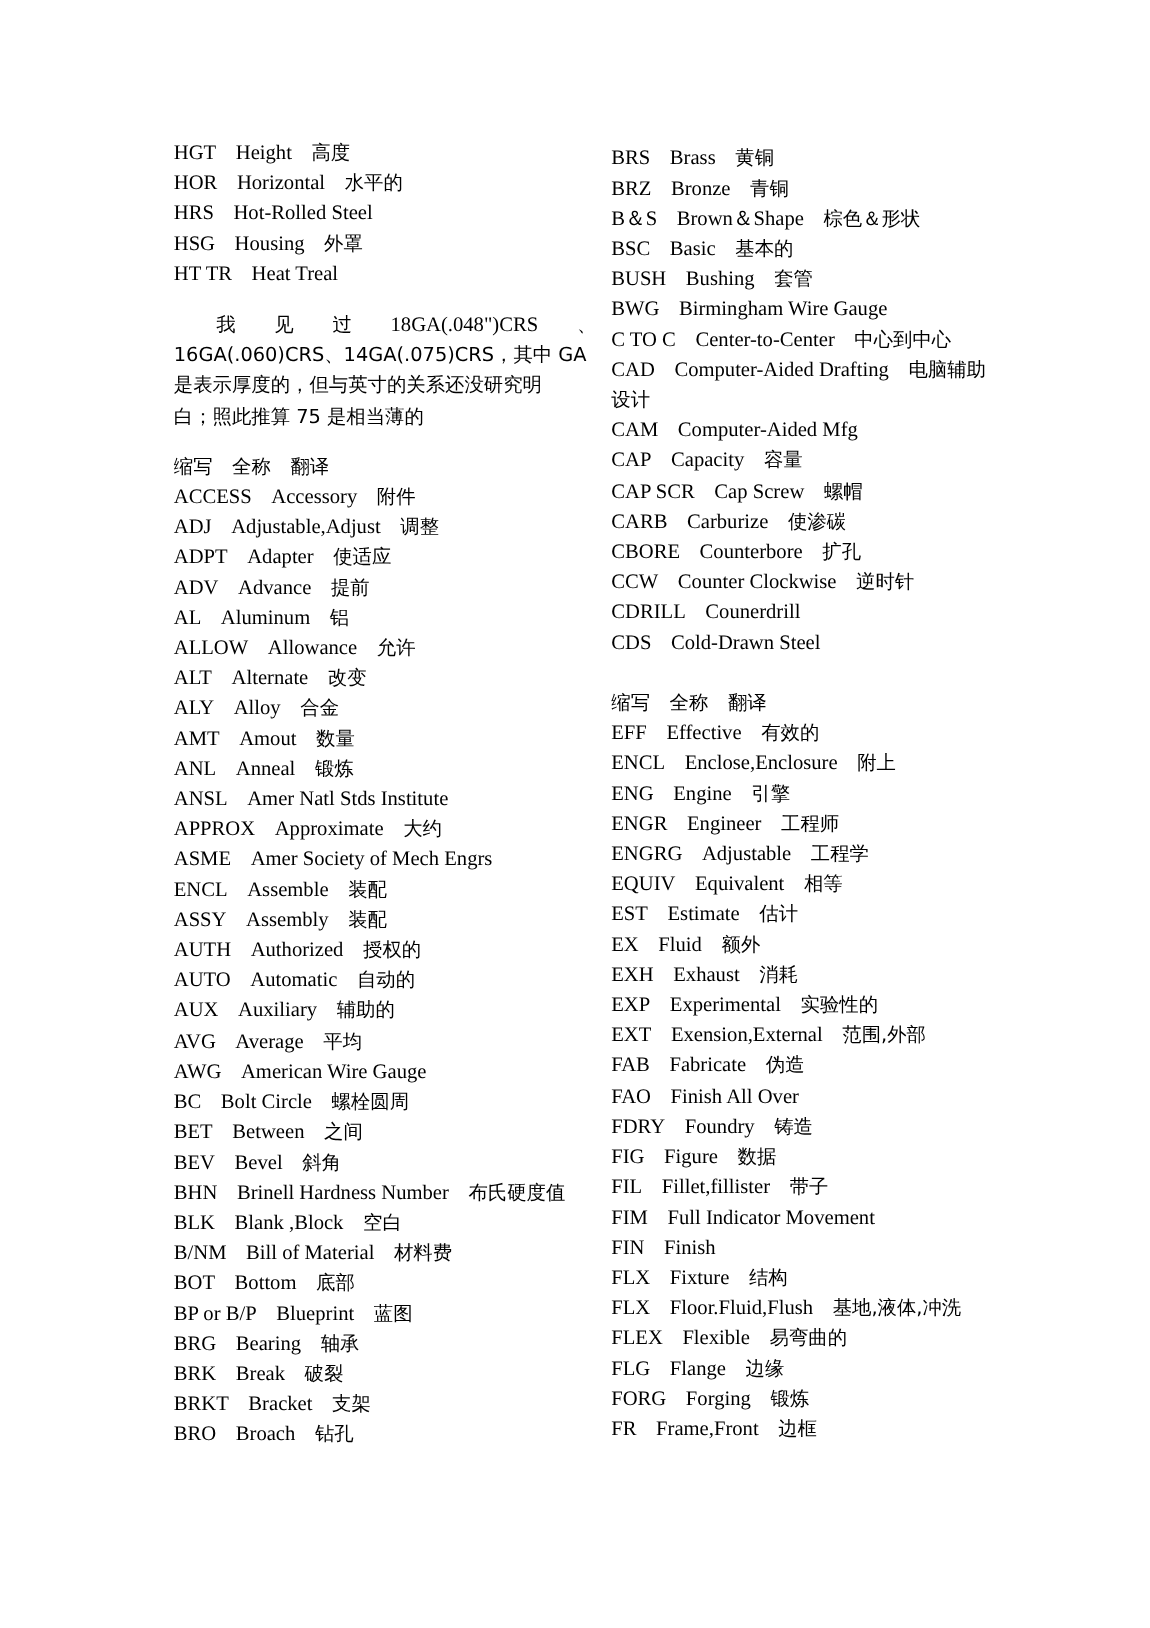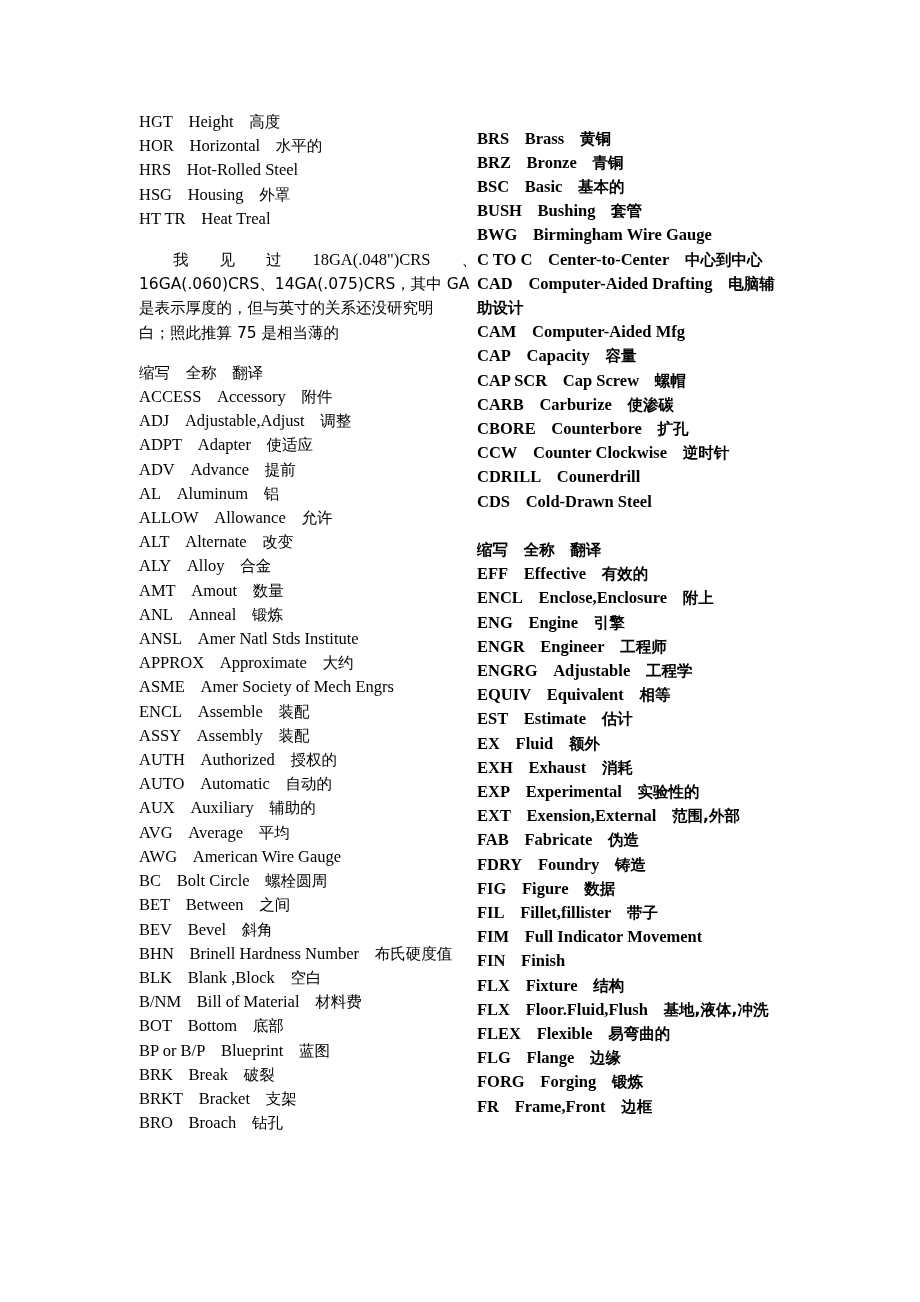--- a/index.html
+++ b/index.html
@@ -35,22 +35,21 @@
   .col {
     box-sizing: border-box;
   }
   .col-left {
     width: 338px;
     margin-left: 139px;
     padding-right: 4px;
   }
   .col-right {
     width: 304px;
-    margin-left: 0px;
-    font-weight: bold;
+    margin-left: 12px;
   }
 
   .entry,
   .heading-row,
   .spacer {
     font-size: 16.5px;
     line-height: 24.2px;
     white-space: nowrap;
     letter-spacing: 0;
   }
@@ -155,31 +154,33 @@
           <div class="entry"><span class="abbr">AVG</span><span class="gap-md"></span><span class="full">Average</span><span class="gap-md"></span><span class="cn">平均</span></div>
           <div class="entry"><span class="abbr">AWG</span><span class="gap-md"></span><span class="full">American Wire Gauge</span></div>
           <div class="entry"><span class="abbr">BC</span><span class="gap-md"></span><span class="full">Bolt Circle</span><span class="gap-md"></span><span class="cn">螺栓圆周</span></div>
           <div class="entry"><span class="abbr">BET</span><span class="gap-md"></span><span class="full">Between</span><span class="gap-md"></span><span class="cn">之间</span></div>
           <div class="entry"><span class="abbr">BEV</span><span class="gap-md"></span><span class="full">Bevel</span><span class="gap-md"></span><span class="cn">斜角</span></div>
           <div class="entry wrap"><span class="abbr">BHN</span><span class="gap-md"></span><span class="full">Brinell Hardness Number</span><span class="gap-md"></span><span class="cn">布氏硬度值</span></div>
           <div class="entry"><span class="abbr">BLK</span><span class="gap-md"></span><span class="full">Blank ,Block</span><span class="gap-md"></span><span class="cn">空白</span></div>
           <div class="entry"><span class="abbr">B/NM</span><span class="gap-md"></span><span class="full">Bill of Material</span><span class="gap-md"></span><span class="cn">材料费</span></div>
           <div class="entry"><span class="abbr">BOT</span><span class="gap-md"></span><span class="full">Bottom</span><span class="gap-md"></span><span class="cn">底部</span></div>
           <div class="entry"><span class="abbr">BP or B/P</span><span class="gap-md"></span><span class="full">Blueprint</span><span class="gap-md"></span><span class="cn">蓝图</span></div>
+          <div class="entry"><span class="abbr">BRG</span><span class="gap-md"></span><span class="full">Bearing</span><span class="gap-md"></span><span class="cn">轴承</span></div>
           <div class="entry"><span class="abbr">BRK</span><span class="gap-md"></span><span class="full">Break</span><span class="gap-md"></span><span class="cn">破裂</span></div>
           <div class="entry"><span class="abbr">BRKT</span><span class="gap-md"></span><span class="full">Bracket</span><span class="gap-md"></span><span class="cn">支架</span></div>
           <div class="entry"><span class="abbr">BRO</span><span class="gap-md"></span><span class="full">Broach</span><span class="gap-md"></span><span class="cn">钻孔</span></div>
         </div>
     </div>
 
     <div class="col col-right">
 
       <div id="right-top-entries">
           <div class="entry"><span class="abbr">BRS</span><span class="gap-md"></span><span class="full">Brass</span><span class="gap-md"></span><span class="cn">黄铜</span></div>
           <div class="entry"><span class="abbr">BRZ</span><span class="gap-md"></span><span class="full">Bronze</span><span class="gap-md"></span><span class="cn">青铜</span></div>
+          <div class="entry"><span class="abbr">B＆S</span><span class="gap-md"></span><span class="full">Brown＆Shape</span><span class="gap-md"></span><span class="cn">棕色＆形状</span></div>
           <div class="entry"><span class="abbr">BSC</span><span class="gap-md"></span><span class="full">Basic</span><span class="gap-md"></span><span class="cn">基本的</span></div>
           <div class="entry"><span class="abbr">BUSH</span><span class="gap-md"></span><span class="full">Bushing</span><span class="gap-md"></span><span class="cn">套管</span></div>
           <div class="entry"><span class="abbr">BWG</span><span class="gap-md"></span><span class="full">Birmingham Wire Gauge</span></div>
           <div class="entry"><span class="abbr">C TO C</span><span class="gap-md"></span><span class="full">Center-to-Center</span><span class="gap-md"></span><span class="cn">中心到中心</span></div>
           <div class="entry wrap"><span class="abbr">CAD</span><span class="gap-md"></span><span class="full">Computer-Aided Drafting</span><span class="gap-md"></span><span class="cn">电脑辅助设计</span></div>
           <div class="entry"><span class="abbr">CAM</span><span class="gap-md"></span><span class="full">Computer-Aided Mfg</span></div>
           <div class="entry"><span class="abbr">CAP</span><span class="gap-md"></span><span class="full">Capacity</span><span class="gap-md"></span><span class="cn">容量</span></div>
           <div class="entry"><span class="abbr">CAP SCR</span><span class="gap-md"></span><span class="full">Cap Screw</span><span class="gap-md"></span><span class="cn">螺帽</span></div>
           <div class="entry"><span class="abbr">CARB</span><span class="gap-md"></span><span class="full">Carburize</span><span class="gap-md"></span><span class="cn">使渗碳</span></div>
           <div class="entry"><span class="abbr">CBORE</span><span class="gap-md"></span><span class="full">Counterbore</span><span class="gap-md"></span><span class="cn">扩孔</span></div>
@@ -200,20 +201,21 @@
           <div class="entry"><span class="abbr">ENG</span><span class="gap-md"></span><span class="full">Engine</span><span class="gap-md"></span><span class="cn">引擎</span></div>
           <div class="entry"><span class="abbr">ENGR</span><span class="gap-md"></span><span class="full">Engineer</span><span class="gap-md"></span><span class="cn">工程师</span></div>
           <div class="entry"><span class="abbr">ENGRG</span><span class="gap-md"></span><span class="full">Adjustable</span><span class="gap-md"></span><span class="cn">工程学</span></div>
           <div class="entry"><span class="abbr">EQUIV</span><span class="gap-md"></span><span class="full">Equivalent</span><span class="gap-md"></span><span class="cn">相等</span></div>
           <div class="entry"><span class="abbr">EST</span><span class="gap-md"></span><span class="full">Estimate</span><span class="gap-md"></span><span class="cn">估计</span></div>
           <div class="entry"><span class="abbr">EX</span><span class="gap-md"></span><span class="full">Fluid</span><span class="gap-md"></span><span class="cn">额外</span></div>
           <div class="entry"><span class="abbr">EXH</span><span class="gap-md"></span><span class="full">Exhaust</span><span class="gap-md"></span><span class="cn">消耗</span></div>
           <div class="entry"><span class="abbr">EXP</span><span class="gap-md"></span><span class="full">Experimental</span><span class="gap-md"></span><span class="cn">实验性的</span></div>
           <div class="entry"><span class="abbr">EXT</span><span class="gap-md"></span><span class="full">Exension,External</span><span class="gap-md"></span><span class="cn">范围,外部</span></div>
           <div class="entry"><span class="abbr">FAB</span><span class="gap-md"></span><span class="full">Fabricate</span><span class="gap-md"></span><span class="cn">伪造</span></div>
+          <div class="entry"><span class="abbr">FAO</span><span class="gap-md"></span><span class="full">Finish All Over</span></div>
           <div class="entry"><span class="abbr">FDRY</span><span class="gap-md"></span><span class="full">Foundry</span><span class="gap-md"></span><span class="cn">铸造</span></div>
           <div class="entry"><span class="abbr">FIG</span><span class="gap-md"></span><span class="full">Figure</span><span class="gap-md"></span><span class="cn">数据</span></div>
           <div class="entry"><span class="abbr">FIL</span><span class="gap-md"></span><span class="full">Fillet,fillister</span><span class="gap-md"></span><span class="cn">带子</span></div>
           <div class="entry"><span class="abbr">FIM</span><span class="gap-md"></span><span class="full">Full Indicator Movement</span></div>
           <div class="entry"><span class="abbr">FIN</span><span class="gap-md"></span><span class="full">Finish</span></div>
           <div class="entry"><span class="abbr">FLX</span><span class="gap-md"></span><span class="full">Fixture</span><span class="gap-md"></span><span class="cn">结构</span></div>
           <div class="entry wrap"><span class="abbr">FLX</span><span class="gap-md"></span><span class="full">Floor.Fluid,Flush</span><span class="gap-md"></span><span class="cn">基地,液体,冲洗</span></div>
           <div class="entry"><span class="abbr">FLEX</span><span class="gap-md"></span><span class="full">Flexible</span><span class="gap-md"></span><span class="cn">易弯曲的</span></div>
           <div class="entry"><span class="abbr">FLG</span><span class="gap-md"></span><span class="full">Flange</span><span class="gap-md"></span><span class="cn">边缘</span></div>
           <div class="entry"><span class="abbr">FORG</span><span class="gap-md"></span><span class="full">Forging</span><span class="gap-md"></span><span class="cn">锻炼</span></div>

